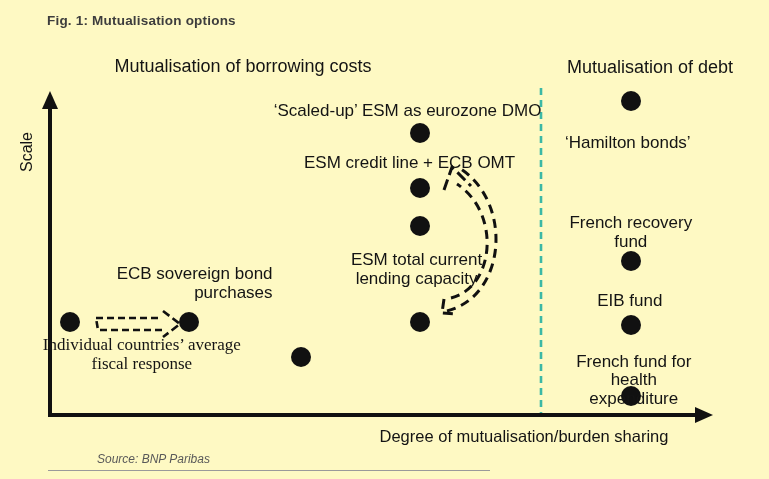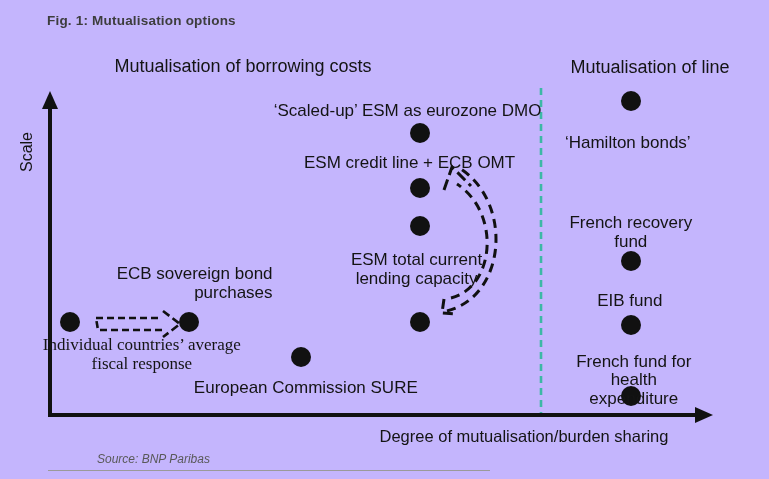--- a/index.html
+++ b/index.html
@@ -1,17 +1,17 @@
 <!DOCTYPE html>
 <html><head>
 <meta charset="utf-8">
 <style>
   html,body{margin:0;padding:0;background:#ffffff;}
   body{font-family:"Liberation Sans","DejaVu Sans",sans-serif;}
-  .canvas{position:relative;width:769px;height:479px;background:#c4b5fd;overflow:hidden;color:#1a1a1a;}
+  .canvas{position:relative;width:769px;height:479px;background:#fef9c3;overflow:hidden;color:#1a1a1a;}
   .fig-title{position:absolute;left:47px;top:13px;font-size:13.5px;font-weight:bold;color:#3d3d3d;letter-spacing:.2px;white-space:nowrap;}
   .section-title{position:absolute;transform:translateX(-50%);font-size:18px;color:#141414;white-space:nowrap;}
   .section-title.left{left:243px;top:56px;}
   .section-title.right{left:650px;top:57px;}
   svg.gfx{position:absolute;left:0;top:0;display:block;}
   .points-layer{position:absolute;left:0;top:0;width:769px;height:479px;}
   .dot{position:absolute;width:20px;height:20px;border-radius:50%;}
   .pt-label{position:absolute;transform:translateX(-50%);text-align:center;white-space:pre-line;font-size:17px;line-height:18.5px;color:#141414;}
   .y-label{position:absolute;left:27px;top:152px;transform:translate(-50%,-50%) rotate(-90deg);font-size:16px;color:#141414;white-space:nowrap;}
   .x-label{position:absolute;left:510px;top:427px;transform:translateX(-50%);font-size:16.5px;color:#141414;white-space:nowrap;padding-left:28px;}
@@ -19,21 +19,21 @@
   .rule{position:absolute;left:48px;top:470px;width:442px;height:1px;background:#9a9a9a;}
 </style>
 </head>
 <body>
 
 <div class="canvas">
 
   <div class="fig-title">Fig. 1: Mutualisation options</div>
 
   <div class="section-title left">Mutualisation of borrowing costs</div>
-  <div class="section-title right">Mutualisation of line</div>
+  <div class="section-title right">Mutualisation of debt</div>
 
   <svg class="gfx" width="769" height="479" viewBox="0 0 769 479">
 
     <line x1="50" y1="106" x2="50" y2="417" stroke="#111111" stroke-width="4"></line>
     <polygon points="50,91 42,109 58,109" fill="#111111"></polygon>
 
     <line x1="48" y1="415" x2="698" y2="415" stroke="#111111" stroke-width="4"></line>
     <polygon points="713,415 695,407 695,423" fill="#111111"></polygon>
 
     <line x1="541" y1="88" x2="541" y2="413" stroke="#3CB8A5" stroke-width="2.6" stroke-dasharray="7 5"></line>
@@ -53,21 +53,20 @@
   </svg>
 
   <div class="points-layer" id="points-layer">
       <div class="dot" style="left: 59.8px; top: 312.2px; background: rgb(17, 17, 17);"></div>
       <div class="pt-label" style="left: 141.8px; top: 336.2px; font-family: Liberation Serif, serif;">Individual countries’ average
 fiscal response</div>
       <div class="dot" style="left: 178.6px; top: 312.2px; background: rgb(17, 17, 17);"></div>
       <div class="pt-label" style="left: 194.6px; top: 265.2px; text-align: right;">ECB sovereign bond
 purchases</div>
       <div class="dot" style="left: 290.8px; top: 347.4px; background: rgb(17, 17, 17);"></div>
-      <div class="pt-label" style="left: 305.8px; top: 379.4px;">European Commission SURE</div>
       <div class="dot" style="left: 409.6px; top: 312.2px; background: rgb(17, 17, 17);"></div>
       <div class="dot" style="left: 409.6px; top: 216.2px; background: rgb(17, 17, 17);"></div>
       <div class="pt-label" style="left: 416.6px; top: 251.2px;">ESM total current
 lending capacity</div>
       <div class="dot" style="left: 409.6px; top: 177.8px; background: rgb(17, 17, 17);"></div>
       <div class="pt-label" style="left: 409.6px; top: 153.8px;">ESM credit line + ECB OMT</div>
       <div class="dot" style="left: 409.6px; top: 123.4px; background: rgb(17, 17, 17);"></div>
       <div class="pt-label" style="left: 407.6px; top: 102.4px;">‘Scaled-up’ ESM as eurozone DMO</div>
       <div class="dot" style="left: 620.8px; top: 91.4px; background: rgb(17, 17, 17);"></div>
       <div class="pt-label" style="left: 627.8px; top: 134.4px;">‘Hamilton bonds’</div>

